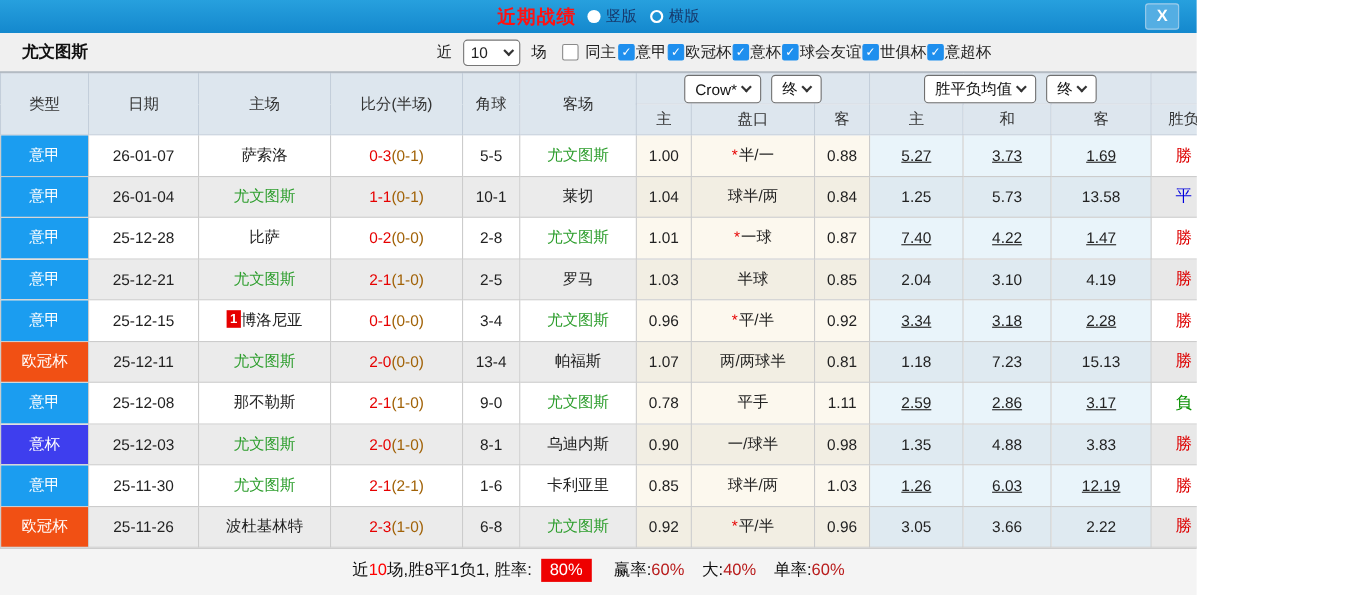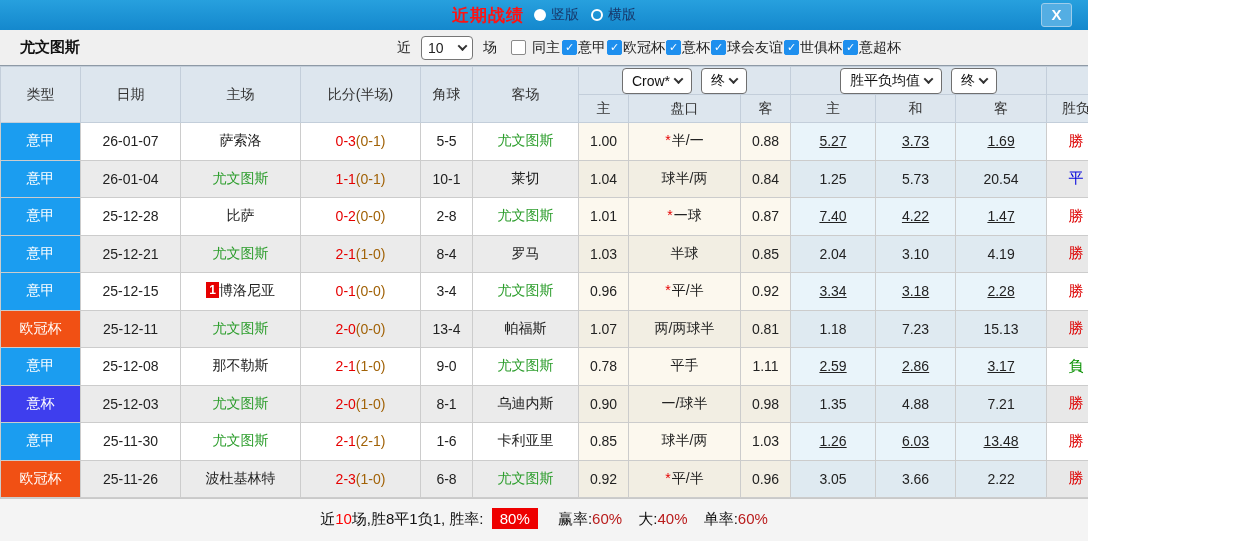--- a/index.html
+++ b/index.html
@@ -230,21 +230,21 @@
           <td class="c-date">26-01-04</td>
           <td class="c-team"><span class="grn">尤文图斯</span></td>
           <td class="c-score"><span class="sc">1-1</span><span class="half">(0-1)</span></td>
           <td class="c-corner">10-1</td>
           <td class="c-team"><span>莱切</span></td>
           <td class="c-odd">1.04</td>
           <td class="c-odd c-line">球半/两</td>
           <td class="c-odd">0.84</td>
           <td class="c-avg">1.25</td>
           <td class="c-avg">5.73</td>
-          <td class="c-avg">20.54</td>
+          <td class="c-avg">13.58</td>
           <td class="c-res" style="color: rgb(0, 0, 221);">平</td>
           <td class="c-res" style="color: rgb(8, 144, 0);">輸</td>
           <td class="c-res" style="color: rgb(8, 144, 0);">小</td>
         </tr>
         <tr class="odd">
           <td class="c-type" style="background: rgb(27, 157, 240);">意甲</td>
           <td class="c-date">25-12-28</td>
           <td class="c-team"><span>比萨</span></td>
           <td class="c-score"><span class="sc">0-2</span><span class="half">(0-0)</span></td>
           <td class="c-corner">2-8</td>
@@ -257,21 +257,21 @@
           <td class="c-avg">1.47</td>
           <td class="c-res" style="color: rgb(221, 0, 0);">勝</td>
           <td class="c-res" style="color: rgb(221, 0, 0);">赢</td>
           <td class="c-res" style="color: rgb(8, 144, 0);">小</td>
         </tr>
         <tr class="even">
           <td class="c-type" style="background: rgb(27, 157, 240);">意甲</td>
           <td class="c-date">25-12-21</td>
           <td class="c-team"><span class="grn">尤文图斯</span></td>
           <td class="c-score"><span class="sc">2-1</span><span class="half">(1-0)</span></td>
-          <td class="c-corner">8-4</td>
+          <td class="c-corner">2-5</td>
           <td class="c-team"><span>罗马</span></td>
           <td class="c-odd">1.03</td>
           <td class="c-odd c-line">半球</td>
           <td class="c-odd">0.85</td>
           <td class="c-avg">2.04</td>
           <td class="c-avg">3.10</td>
           <td class="c-avg">4.19</td>
           <td class="c-res" style="color: rgb(221, 0, 0);">勝</td>
           <td class="c-res" style="color: rgb(221, 0, 0);">赢</td>
           <td class="c-res" style="color: rgb(221, 0, 0);">大</td>
@@ -332,38 +332,38 @@
           <td class="c-date">25-12-03</td>
           <td class="c-team"><span class="grn">尤文图斯</span></td>
           <td class="c-score"><span class="sc">2-0</span><span class="half">(1-0)</span></td>
           <td class="c-corner">8-1</td>
           <td class="c-team"><span>乌迪内斯</span></td>
           <td class="c-odd">0.90</td>
           <td class="c-odd c-line">一/球半</td>
           <td class="c-odd">0.98</td>
           <td class="c-avg">1.35</td>
           <td class="c-avg">4.88</td>
-          <td class="c-avg">7.21</td>
+          <td class="c-avg">3.83</td>
           <td class="c-res" style="color: rgb(221, 0, 0);">勝</td>
           <td class="c-res" style="color: rgb(221, 0, 0);">赢</td>
           <td class="c-res" style="color: rgb(8, 144, 0);">小</td>
         </tr>
         <tr class="odd">
           <td class="c-type" style="background: rgb(27, 157, 240);">意甲</td>
           <td class="c-date">25-11-30</td>
           <td class="c-team"><span class="grn">尤文图斯</span></td>
           <td class="c-score"><span class="sc">2-1</span><span class="half">(2-1)</span></td>
           <td class="c-corner">1-6</td>
           <td class="c-team"><span>卡利亚里</span></td>
           <td class="c-odd">0.85</td>
           <td class="c-odd c-line">球半/两</td>
           <td class="c-odd">1.03</td>
           <td class="c-avg">1.26</td>
           <td class="c-avg">6.03</td>
-          <td class="c-avg">13.48</td>
+          <td class="c-avg">12.19</td>
           <td class="c-res" style="color: rgb(221, 0, 0);">勝</td>
           <td class="c-res" style="color: rgb(8, 144, 0);">輸</td>
           <td class="c-res" style="color: rgb(0, 0, 221);">走</td>
         </tr>
         <tr class="even">
           <td class="c-type" style="background: rgb(241, 80, 20);">欧冠杯</td>
           <td class="c-date">25-11-26</td>
           <td class="c-team"><span>波杜基林特</span></td>
           <td class="c-score"><span class="sc">2-3</span><span class="half">(1-0)</span></td>
           <td class="c-corner">6-8</td>

